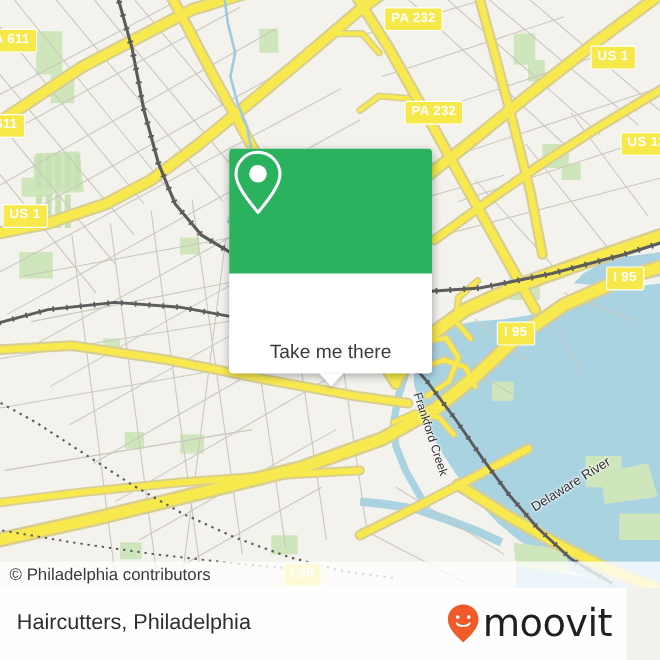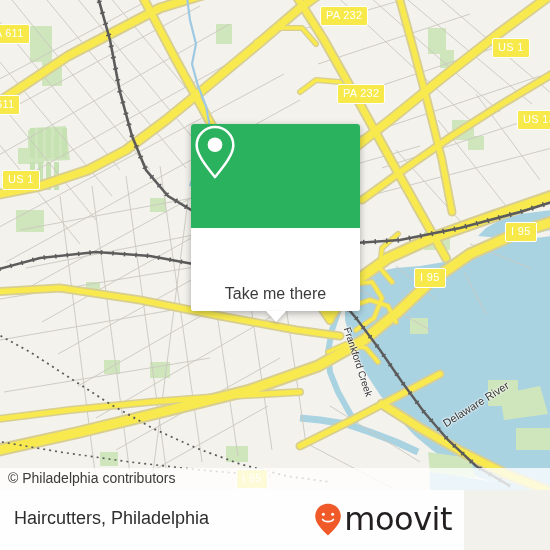--- a/index.html
+++ b/index.html
@@ -14,21 +14,21 @@
   .map{position:absolute;left:0;top:0;width:550px;height:490px;overflow:hidden;background:#f3f2ed;}
   .map svg{position:absolute;left:0;top:0;}
 
   
   .shield{
     position:absolute;
     background:#f7e949;
     border:1.5px solid #ffffff;
     border-radius:2px;
     color:#ffffff;
-    font-weight:normal;
+    font-weight:bold;
     font-size:11px;
     line-height:15px;
     padding:1px 5px 2px 5px;
     white-space:nowrap;
     letter-spacing:0.3px;
     font-family:"Liberation Sans", sans-serif;
     box-sizing:border-box;
   }
 
   
@@ -88,21 +88,21 @@
     z-index:30;
   }
   .attrib span{
     position:absolute;left:8px;top:2px;
     font-size:14px;color:#3a3a3a;
     font-family:"Liberation Sans", sans-serif;
   }
 
   
   .bottombar{
-    position:absolute;left:0;top:490px;width:464px;height:60px;
+    position:absolute;left:0;top:490px;width:522px;height:60px;
     background:rgba(255,255,255,.93);
     z-index:50;
   }
   .bottom-title{
     position:absolute;left:14px;top:18px;
     font-size:18px;color:#2e2e2e;
     font-family:"Liberation Sans", sans-serif;
   }
   .logo{
     position:absolute;right:12px;top:13px;

